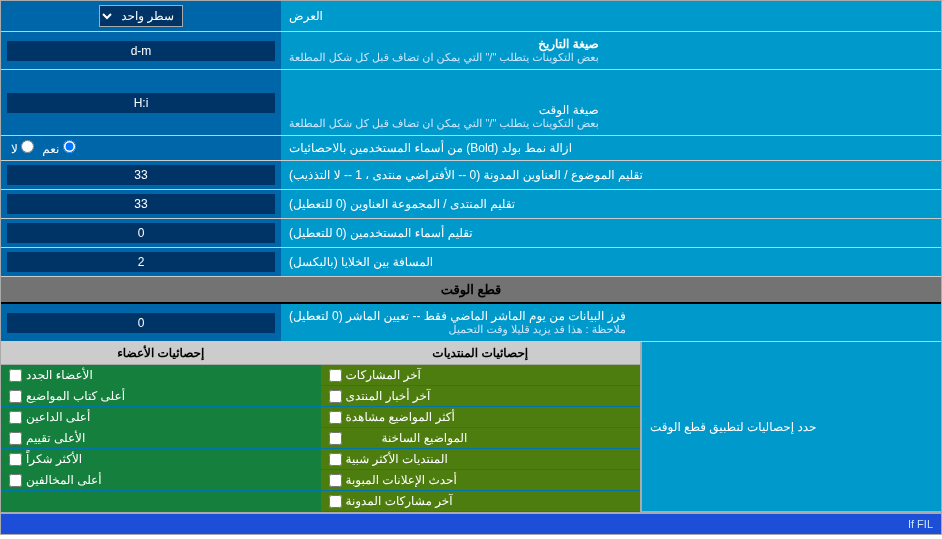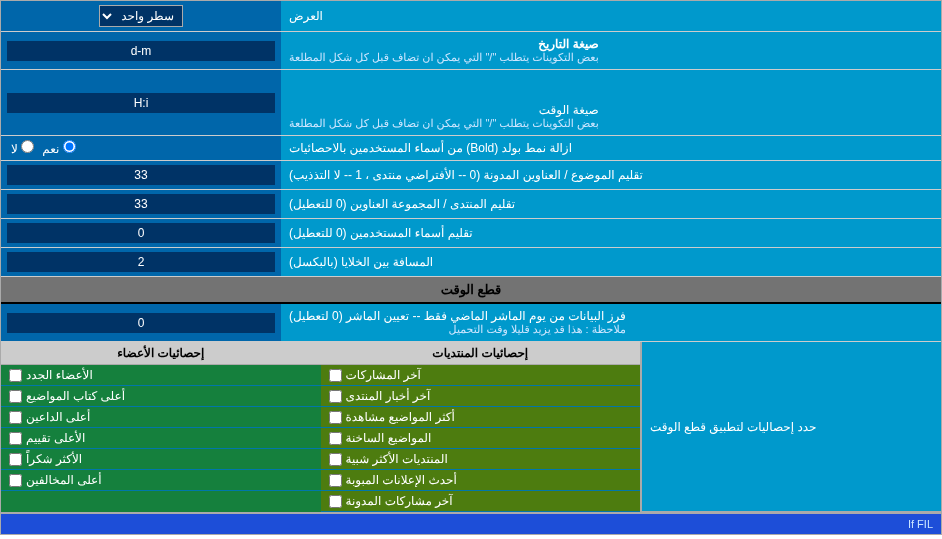--- a/index.html
+++ b/index.html
@@ -246,21 +246,21 @@
           </div>
           <div class="checkbox-item">
             <span style="color:#fff; font-size:12px;">آخر أخبار المنتدى</span>
             <input type="checkbox" style="">
           </div>
           <div class="checkbox-item">
             <span style="color:#fff; font-size:12px;">أكثر المواضيع مشاهدة</span>
             <input type="checkbox" style="">
           </div>
           <div class="checkbox-item">
-            <span style="color:#fff; font-size:12px;">المواضيع الساخنة</span>
+            <span style="color:#fff; font-size:12px;margin-left:36px;">المواضيع الساخنة</span>
             <input type="checkbox" style="">
           </div>
           <div class="checkbox-item">
             <span style="color:#fff; font-size:12px;text-align:center;">المنتديات الأكثر شبية</span>
             <input type="checkbox" style="">
           </div>
           <div class="checkbox-item">
             <span style="color:#fff; font-size:12px;">أحدث الإعلانات المبوبة</span>
             <input type="checkbox" style="">
           </div>

